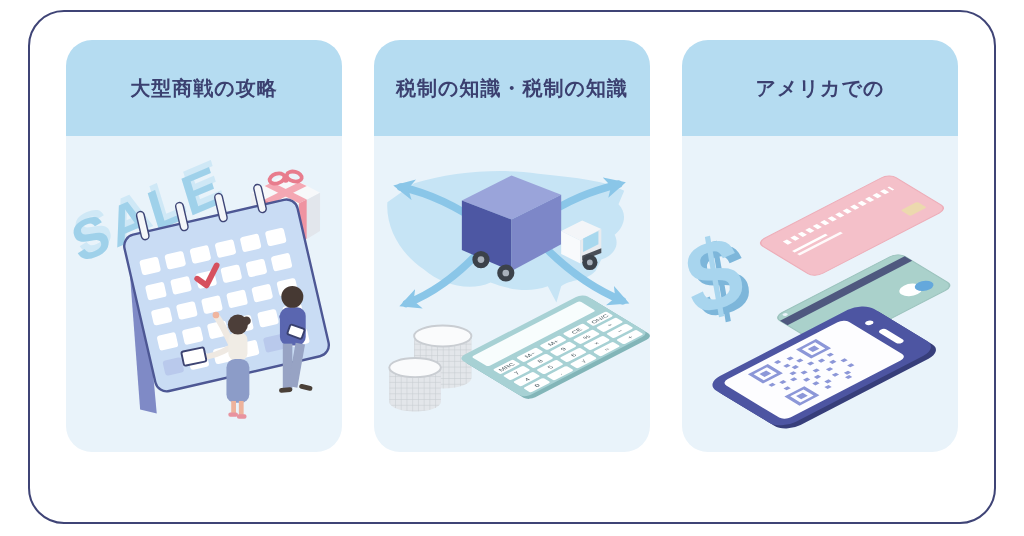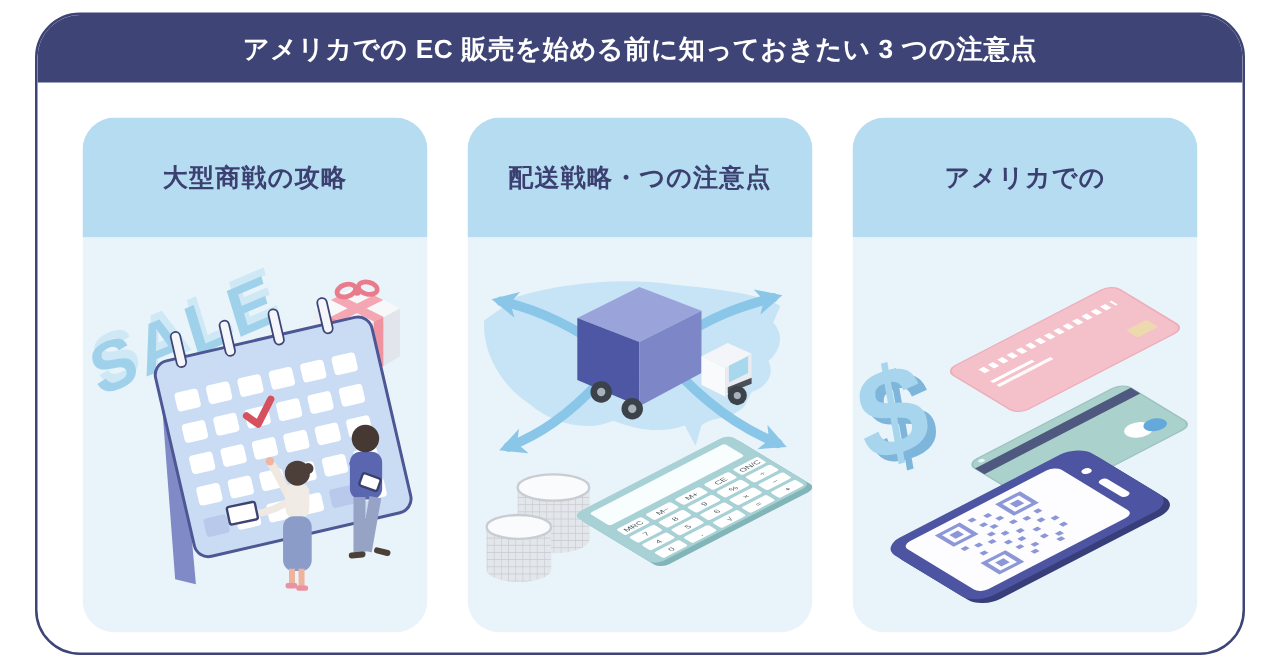--- a/index.html
+++ b/index.html
@@ -30,23 +30,20 @@
   }
   .col-body{flex:1;background:var(--panel-blue,#e9f3fa);position:relative;}
   .col-body svg{display:block;width:100%;height:100%;}
   text{font-family:"Liberation Sans","DejaVu Sans",sans-serif;}
 </style>
 </head>
 <body>
 
 <div class="card">
 
-  <div class="banner">
-    <span>アメリカでの EC 販売を始める前に知っておきたい 3 つの注意点</span>
-  </div>
 
   <div class="columns">
 
     <div class="column">
       <div class="col-header">
         <span>大型商戦の攻略</span>
       </div>
       <div class="col-body">
         <svg viewBox="0 0 289 316">
 
@@ -146,21 +143,21 @@
             <g transform="rotate(14 26 100)">
                 <rect x="20" y="97" width="14" height="5" rx="2.5" fill="#4a4038"></rect>
               </g>
           </g>
         </svg>
       </div>
     </div>
 
     <div class="column">
       <div class="col-header">
-        <span>配送戦略・つの注意点</span>
+        <span>税制の知識・税制の知識</span>
       </div>
       <div class="col-body">
         <svg viewBox="0 0 289 316">
           <defs>
             <pattern id="coinGrid" width="6" height="6" patternUnits="userSpaceOnUse">
               <path d="M6 0 H0 V6" fill="none" stroke="#c4c9ce" stroke-width="1"></path>
             </pattern>
             <marker id="ah" orient="auto" markerUnits="userSpaceOnUse" markerWidth="24" markerHeight="24" refX="14" refY="11">
               <path d="M0,0 L22,11 L0,22 L6,11 Z" fill="#8ac6e8"></path>
             </marker>

